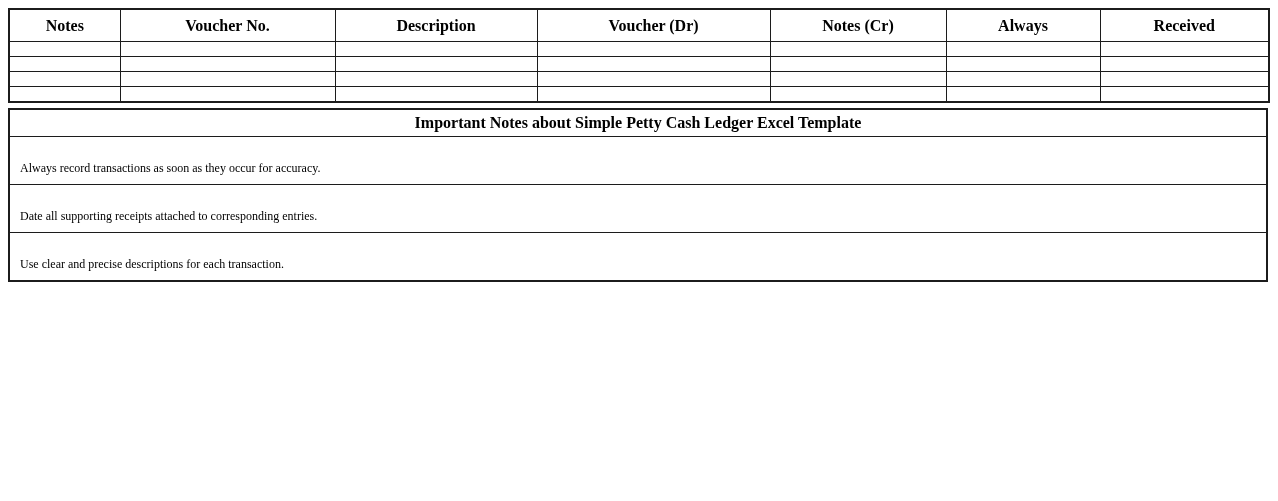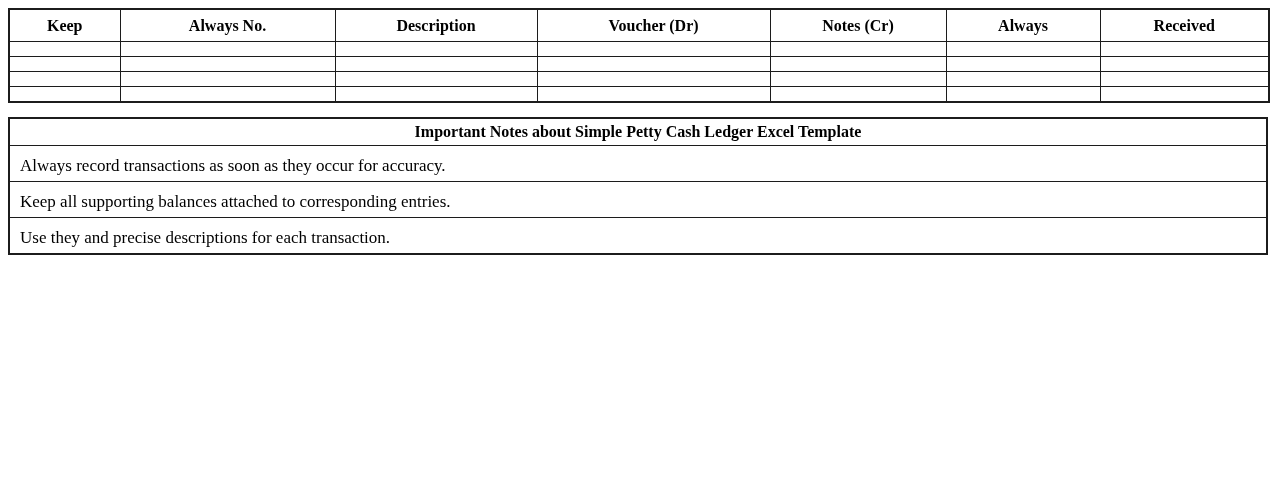--- a/index.html
+++ b/index.html
@@ -34,58 +34,58 @@
     font-size: 16px;
     text-align: center;
     vertical-align: middle;
     padding: 0 2px;
   }
   .ledger tbody td {
     height: 14px;
     padding: 0;
   }
   .notes {
-    margin-top: 14px;
+    margin-top: 5px;
   }
   .notes th {
     height: 26px;
     font-weight: bold;
     font-size: 16px;
     text-align: center;
     vertical-align: middle;
     padding: 0 2px;
   }
   .notes tbody td {
     height: 31px;
-    font-size: 17px;
+    font-size: 12px;
     font-weight: normal;
     text-align: left;
     vertical-align: middle;
-    padding: 4px 4px 0 10px;
+    padding: 16px 4px 0 10px;
   }
 </style>
 </head>
 <body>
 
 <div class="page">
 
   <table class="ledger">
     <colgroup>
       <col style="width:111px">
       <col style="width:215px">
       <col style="width:202px">
       <col style="width:233px">
       <col style="width:176px">
       <col style="width:154px">
       <col style="width:169px">
     </colgroup>
     <thead>
       <tr id="ledger-header-row">
-          <th>Keep</th>
-          <th>Always No.</th>
+          <th>Notes</th>
+          <th>Voucher No.</th>
           <th>Description</th>
           <th>Voucher (Dr)</th>
           <th>Notes (Cr)</th>
           <th>Always</th>
           <th>Received</th>
         </tr>
     </thead>
     <tbody id="ledger-body">
         <tr>
           <td></td>
@@ -130,21 +130,21 @@
     <thead>
       <tr>
         <th>Important Notes about Simple Petty Cash Ledger Excel Template</th>
       </tr>
     </thead>
     <tbody id="notes-body">
         <tr>
           <td>Always record transactions as soon as they occur for accuracy.</td>
         </tr>
         <tr>
-          <td>Keep all supporting balances attached to corresponding entries.</td>
+          <td>Date all supporting receipts attached to corresponding entries.</td>
         </tr>
         <tr>
-          <td>Use they and precise descriptions for each transaction.</td>
+          <td>Use clear and precise descriptions for each transaction.</td>
         </tr>
       </tbody>
   </table>
 
 </div>
 
 </body></html>

